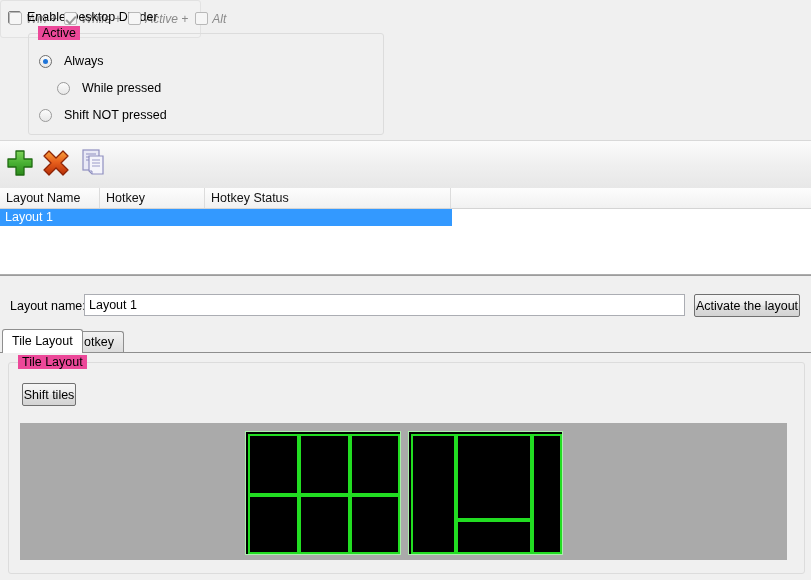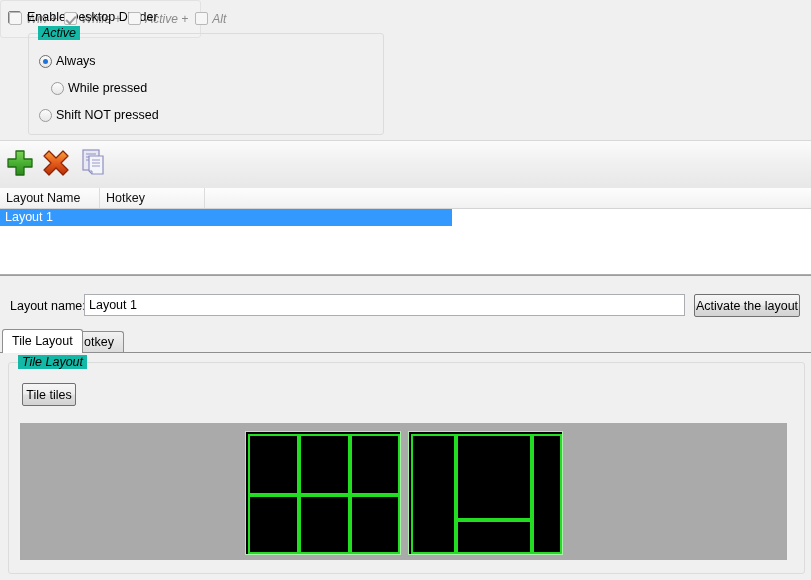--- a/index.html
+++ b/index.html
@@ -66,26 +66,25 @@
 
   
   .groupbox {
     position: absolute;
     border: 1px solid #dcdcdc;
     border-radius: 3px;
   }
   .groupbox > .gb-title {
     position: absolute;
     top: -8px; left: 9px;
-    background: #14b8a6;
+    background: #ec4899;
     padding: 0 4px;
     font-size: 12.5px;
     color: #000;
     white-space: nowrap;
-    font-style: italic;
   }
   #active-group {
     left: 28px; top: 33px;
     width: 354px; height: 100px;
   }
 
   .radio-row {
     position: absolute;
     display: flex;
     align-items: center;
@@ -102,21 +101,21 @@
   .radio.selected { border-color: #6d6d6d; }
   .radio.selected::after {
     content: "";
     position: absolute;
     left: 3px; top: 3px;
     width: 5px; height: 5px;
     border-radius: 50%;
     background: #1e74d8;
   }
   .radio-label {
-    margin-left: 4px;
+    margin-left: 12px;
     font-size: 12.5px;
     white-space: nowrap;
   }
 
   #mods-group {
     left: 166px; top: 82px;
     width: 201px; height: 38px;
     border: 1px solid #e2e2e2;
     border-radius: 3px;
     background: #f2f2f2;
@@ -343,21 +342,21 @@
   </div>
 
   <div class="groupbox" id="active-group">
     <span class="gb-title">Active</span>
 
     <div class="radio-row" style="left:10px; top:20px;">
       <span class="radio selected"></span>
       <span class="radio-label">Always</span>
     </div>
 
-    <div class="radio-row" style="left:22px; top:47px;">
+    <div class="radio-row" style="left:28px; top:47px;">
       <span class="radio"></span>
       <span class="radio-label">While pressed</span>
     </div>
 
     <div class="radio-row" style="left:10px; top:74px;">
       <span class="radio"></span>
       <span class="radio-label">Shift NOT pressed</span>
     </div>
   </div>
 
@@ -425,20 +424,21 @@
       </g>
       <path d="M14 25 h-3 l3 3 z" fill="#dcdcf0" stroke="#8f8fc0" stroke-width="1"></path>
     </svg>
   </div>
 </div>
 
 <div id="listview">
   <div id="list-header">
     <div class="col-head" id="col-name">Layout Name</div>
     <div class="col-head" id="col-hotkey">Hotkey</div>
+    <div class="col-head" id="col-status">Hotkey Status</div>
     <div class="col-head" id="col-filler"></div>
   </div>
   <div id="list-row">
     <span>Layout 1</span>
   </div>
 </div>
 
 <div id="splitter"></div>
 
 <div id="bottom-panel"></div>
@@ -451,21 +451,21 @@
   <div class="tab active" id="tab-tile">Tile Layout</div>
   <div class="tab inactive" id="tab-hotkey">Hotkey</div>
 </div>
 
 <div id="tabpage"></div>
 
 <div class="groupbox" id="tile-group">
   <span class="gb-title">Tile Layout</span>
 </div>
 
-<button id="edit-tiles-btn">Tile tiles</button>
+<button id="edit-tiles-btn">Shift tiles</button>
 
 <div id="tile-preview">
   <div class="monitor" id="monitor-1">
       <div class="tile" style="left: 2px; top: 2px; width: 51px; height: 61px; border-color: rgb(34, 221, 34); background: rgb(0, 0, 0);"></div>
       <div class="tile" style="left: 53px; top: 2px; width: 51px; height: 61px; border-color: rgb(34, 221, 34); background: rgb(0, 0, 0);"></div>
       <div class="tile" style="left: 104px; top: 2px; width: 50px; height: 61px; border-color: rgb(34, 221, 34); background: rgb(0, 0, 0);"></div>
       <div class="tile" style="left: 2px; top: 63px; width: 51px; height: 59px; border-color: rgb(34, 221, 34); background: rgb(0, 0, 0);"></div>
       <div class="tile" style="left: 53px; top: 63px; width: 51px; height: 59px; border-color: rgb(34, 221, 34); background: rgb(0, 0, 0);"></div>
       <div class="tile" style="left: 104px; top: 63px; width: 50px; height: 59px; border-color: rgb(34, 221, 34); background: rgb(0, 0, 0);"></div>
     </div>

